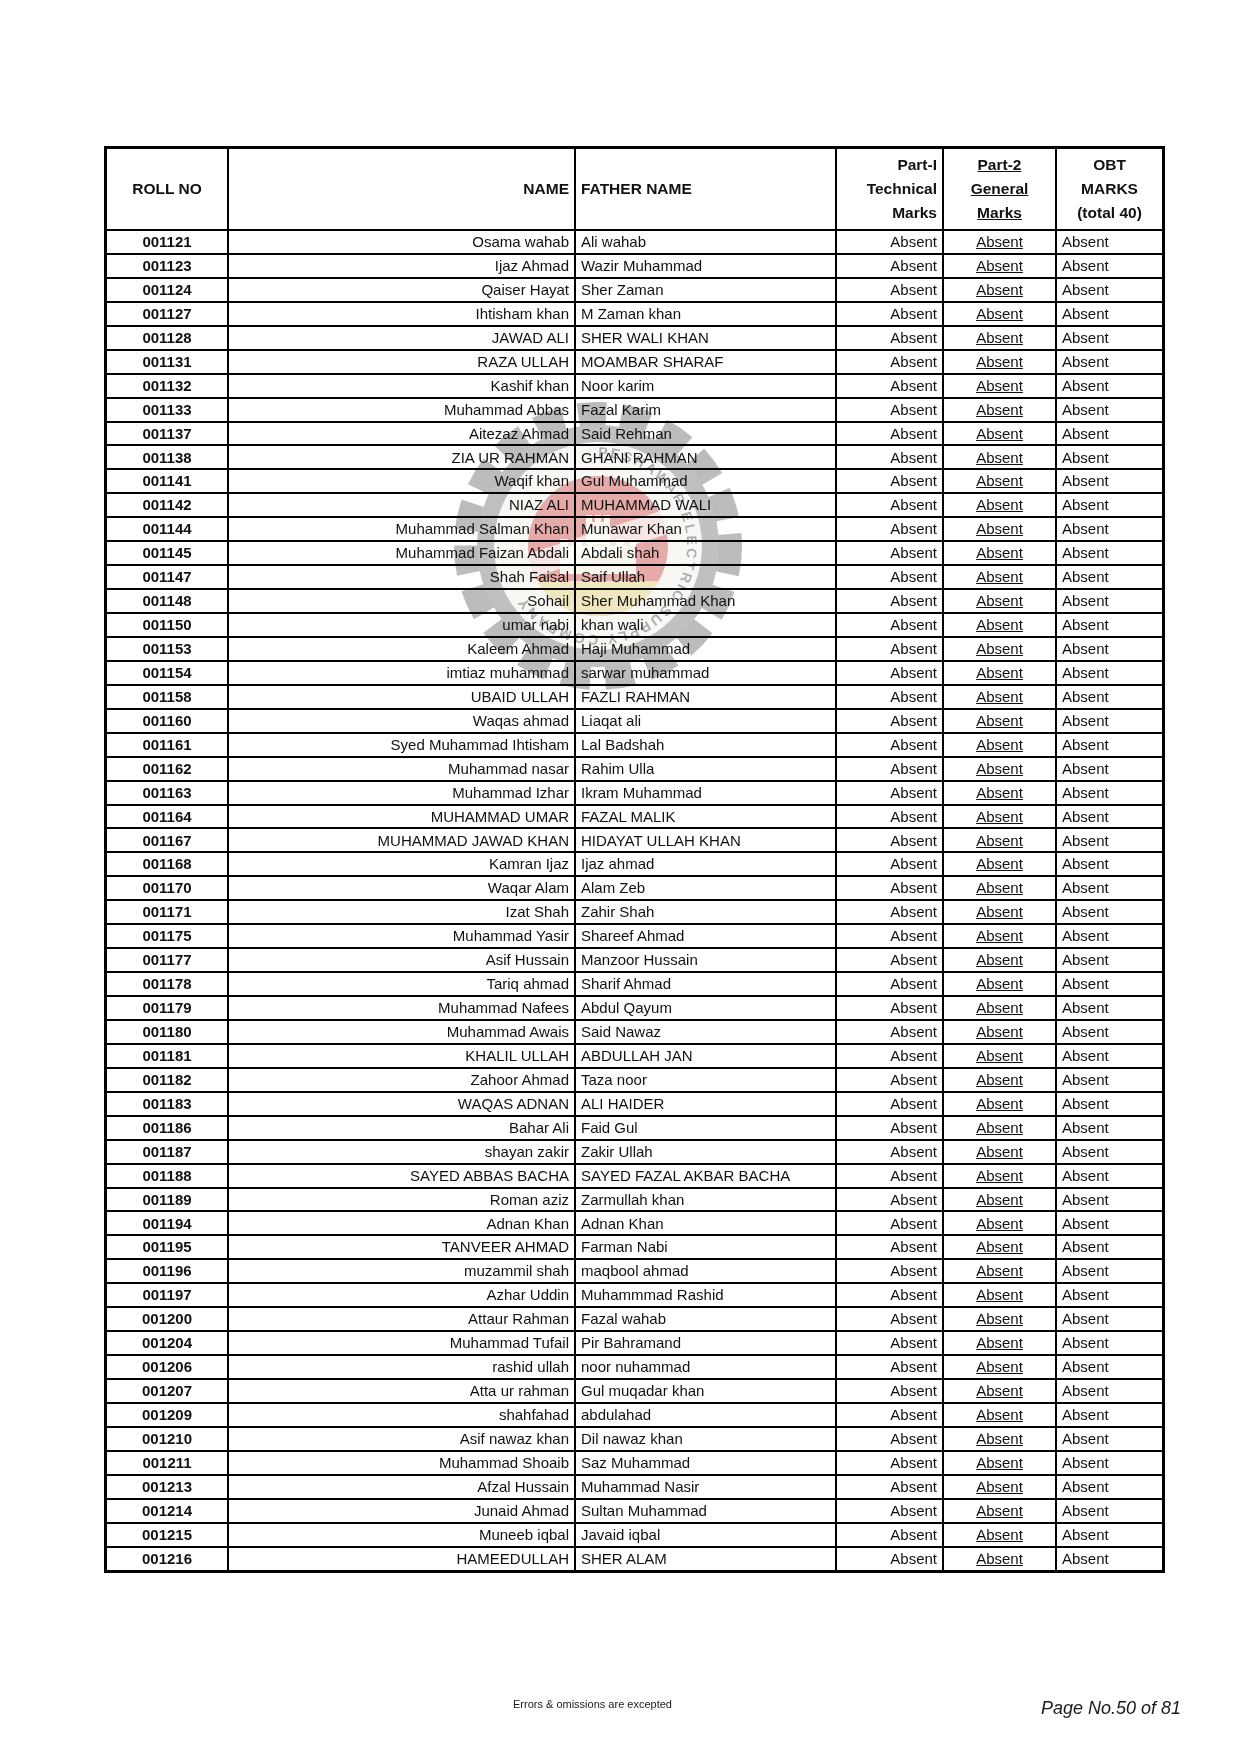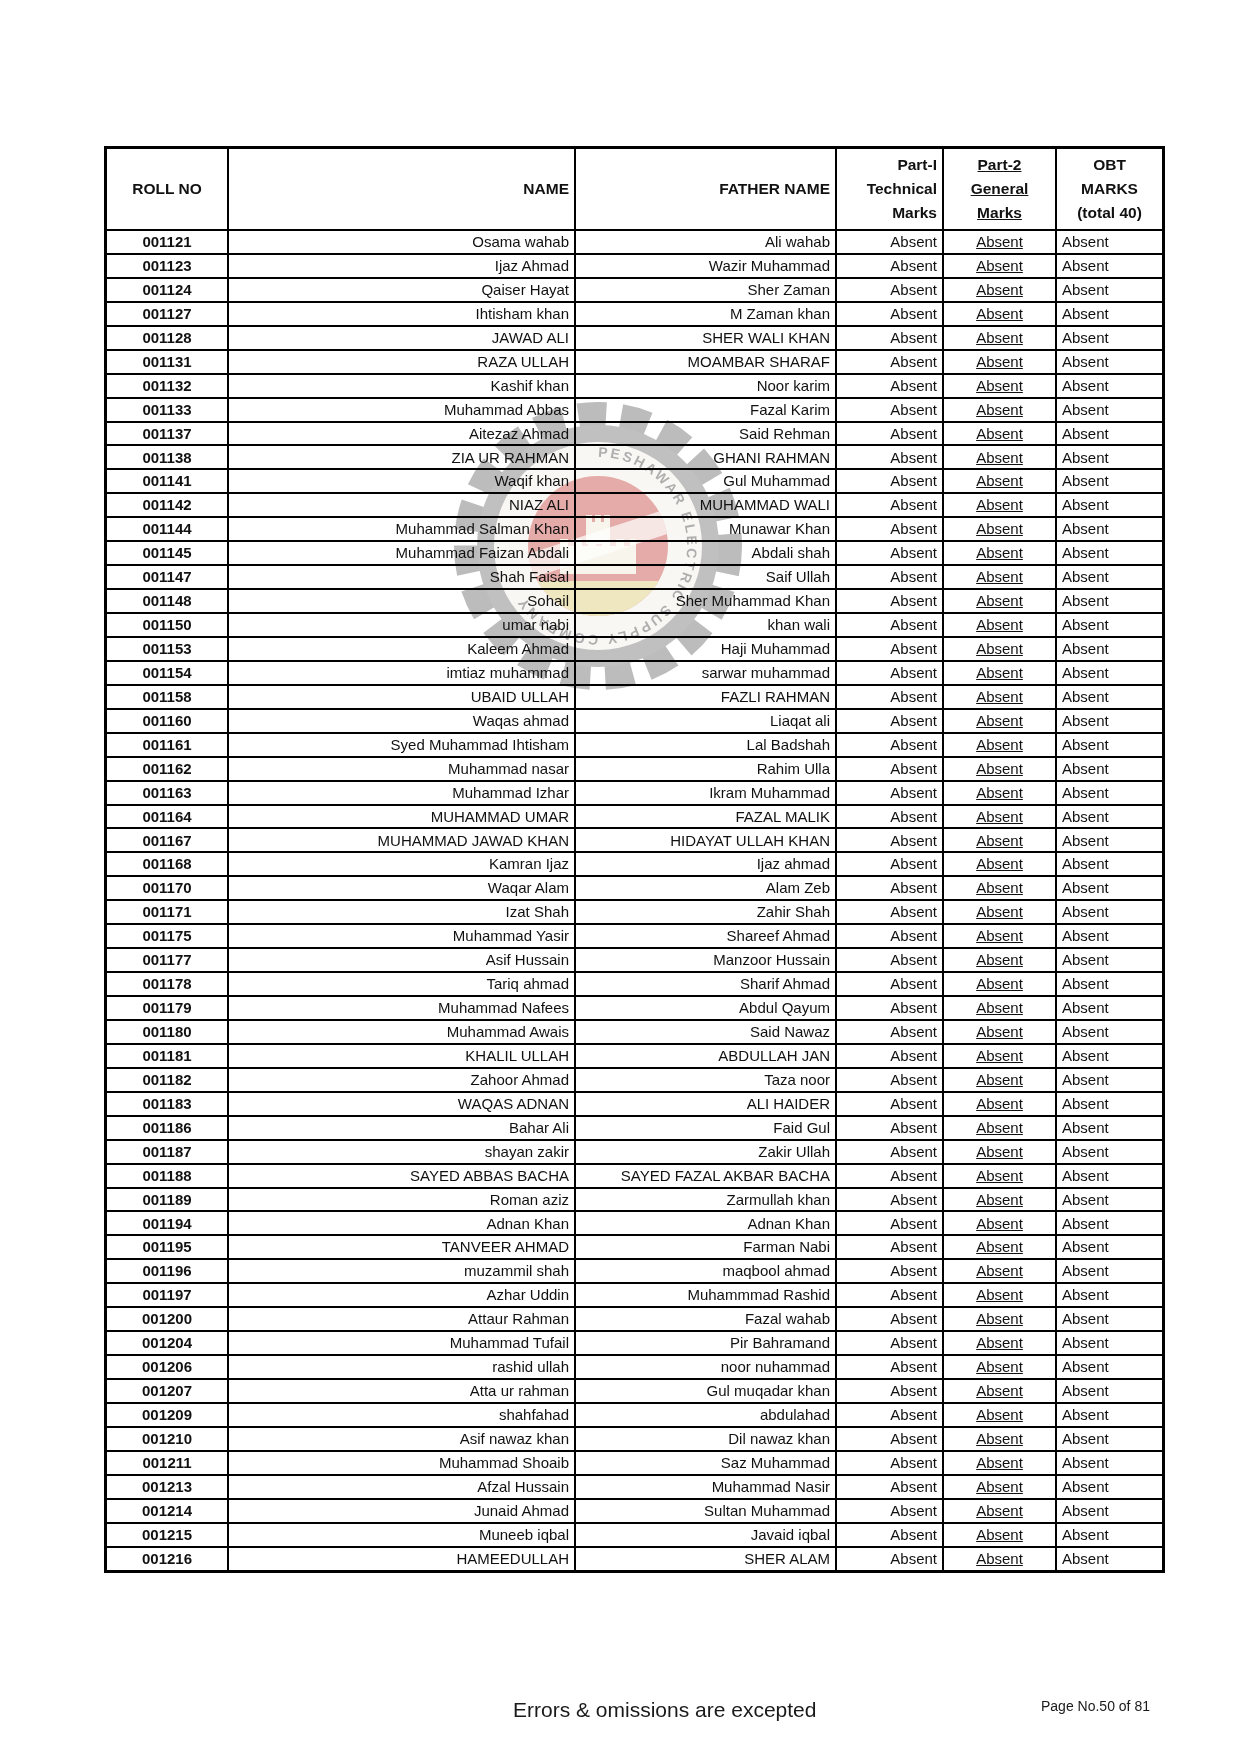--- a/index.html
+++ b/index.html
@@ -43,34 +43,34 @@
     font-weight:bold;
     font-size:15.5px;
     white-space:pre-line;
     height:80px;
     vertical-align:middle;
     line-height:1.55;
   }
   
   th:nth-child(1),td:nth-child(1){width:110px;text-align:center;}
   th:nth-child(2),td:nth-child(2){width:335px;text-align:right;}
-  th:nth-child(3),td:nth-child(3){width:249px;text-align:right;}
+  th:nth-child(3),td:nth-child(3){width:249px;text-align:left;}
   th:nth-child(4),td:nth-child(4){width:95px;text-align:right;}
   th:nth-child(5),td:nth-child(5){width:101px;text-align:center;text-decoration:underline;}
   th:nth-child(6),td:nth-child(6){width:95px;}
   td:nth-child(1){font-weight:bold;font-size:14.5px;}
   td:nth-child(4),td:nth-child(5),td:nth-child(6){font-size:14.5px;}
   
   .footer-disclaimer{
     position:absolute;left:513px;top:1698px;
-    font-size:21px;color:#1a1a1a;
+    font-size:11px;color:#1a1a1a;
   }
   .footer-page{
     position:absolute;left:1041px;top:1698px;
-    font-size:14px;color:#1a1a1a;
+    font-size:18px;color:#1a1a1a;font-style:italic;
   }
 </style>
 </head>
 <body>
 
 <div class="page">
 
   <svg class="watermark" viewBox="0 0 300 300" xmlns="http://www.w3.org/2000/svg">
     <defs>
       <path id="arcPath" d="M 150,61 a 89,89 0 1 1 -0.01,0" fill="none"></path>

